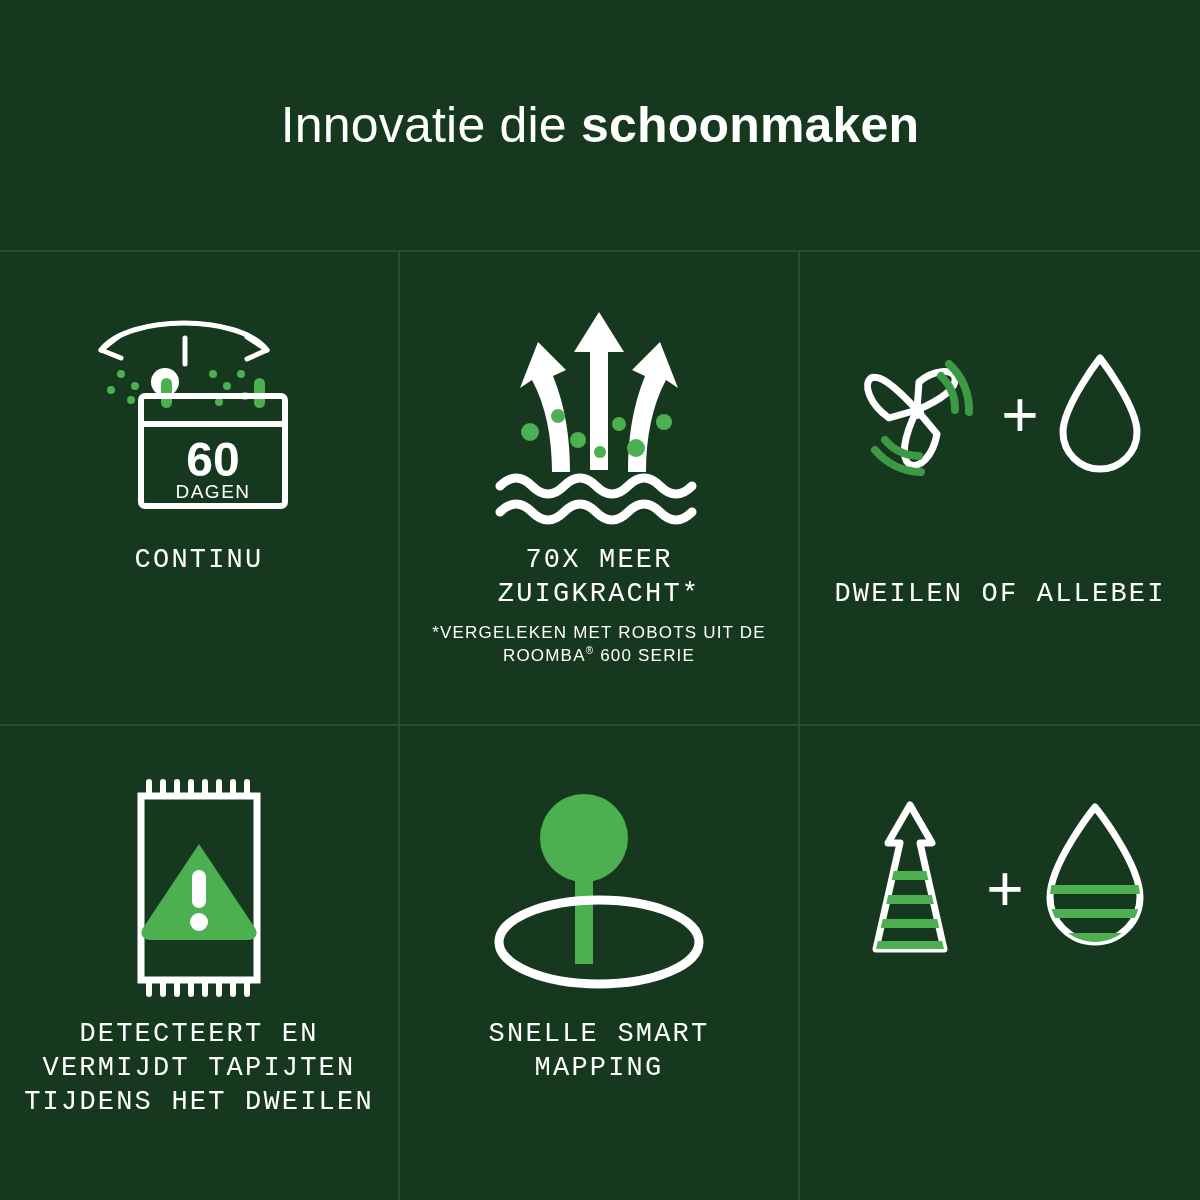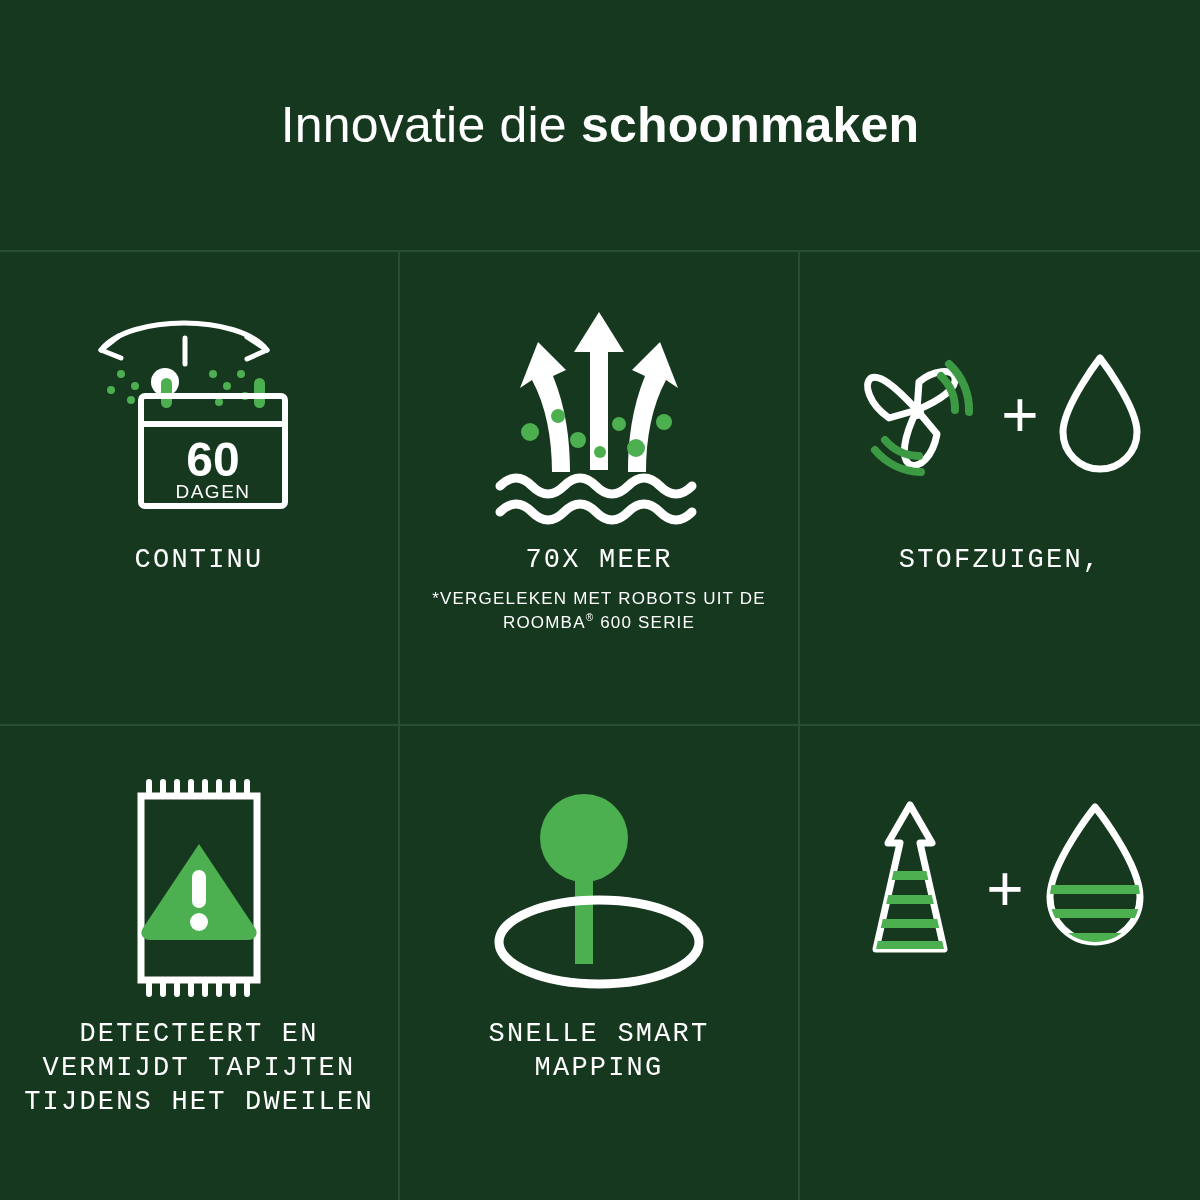--- a/index.html
+++ b/index.html
@@ -176,20 +176,21 @@
           <circle cx="162" cy="148" r="9" fill="#4caf50"></circle>
           <circle cx="190" cy="122" r="8" fill="#4caf50"></circle>
           <circle cx="126" cy="152" r="6" fill="#4caf50"></circle>
 
           <path d="M26 186 q16 -16 32 0 t32 0 t32 0 t32 0 t32 0 t32 0" stroke="#ffffff" stroke-width="9" fill="none" stroke-linecap="round"></path>
           <path d="M26 212 q16 -16 32 0 t32 0 t32 0 t32 0 t32 0 t32 0" stroke="#ffffff" stroke-width="9" fill="none" stroke-linecap="round"></path>
         </svg>
       </div>
       <div class="cell-title">
         <span>70X MEER</span><br>
+        <span>ZUIGKRACHT*</span>
       </div>
       <div class="cell-note">
         <span>*VERGELEKEN MET ROBOTS UIT DE</span><br>
         <span>ROOMBA</span><sup>®</sup><span> 600 SERIE</span>
       </div>
     </div>
 
     <div class="cell">
       <div class="icon-wrap row-icons">
         <svg width="150" height="150" viewBox="0 0 150 150" fill="none" xmlns="http://www.w3.org/2000/svg">
@@ -204,21 +205,22 @@
           <path d="M104 24 a62 62 0 0 1 20 48" stroke="#3d9a44" stroke-width="8" fill="none" stroke-linecap="round"></path>
           <path d="M40 100 a46 46 0 0 0 34 16" stroke="#3d9a44" stroke-width="8" fill="none" stroke-linecap="round"></path>
           <path d="M30 110 a62 62 0 0 0 46 22" stroke="#3d9a44" stroke-width="8" fill="none" stroke-linecap="round"></path>
         </svg>
         <span class="plus">+</span>
         <svg width="110" height="150" viewBox="0 0 110 150" fill="none" xmlns="http://www.w3.org/2000/svg">
           <path d="M55 18 C55 18 18 66 18 92 a37 37 0 0 0 74 0 C92 66 55 18 55 18 Z" stroke="#ffffff" stroke-width="7" fill="none" stroke-linejoin="round"></path>
         </svg>
       </div>
       <div class="cell-title">
-        <span>STOFZUIGEN,</span><br>
+        <br>
+        <span>DWEILEN OF ALLEBEI</span>
       </div>
     </div>
 
     <div class="cell">
       <div class="icon-wrap">
         <svg width="200" height="230" viewBox="0 0 200 230" fill="none" xmlns="http://www.w3.org/2000/svg">
 
           <rect x="42" y="22" width="116" height="184" stroke="#ffffff" stroke-width="7" fill="none"></rect>
 
           <g stroke="#ffffff" stroke-width="6" stroke-linecap="round">

